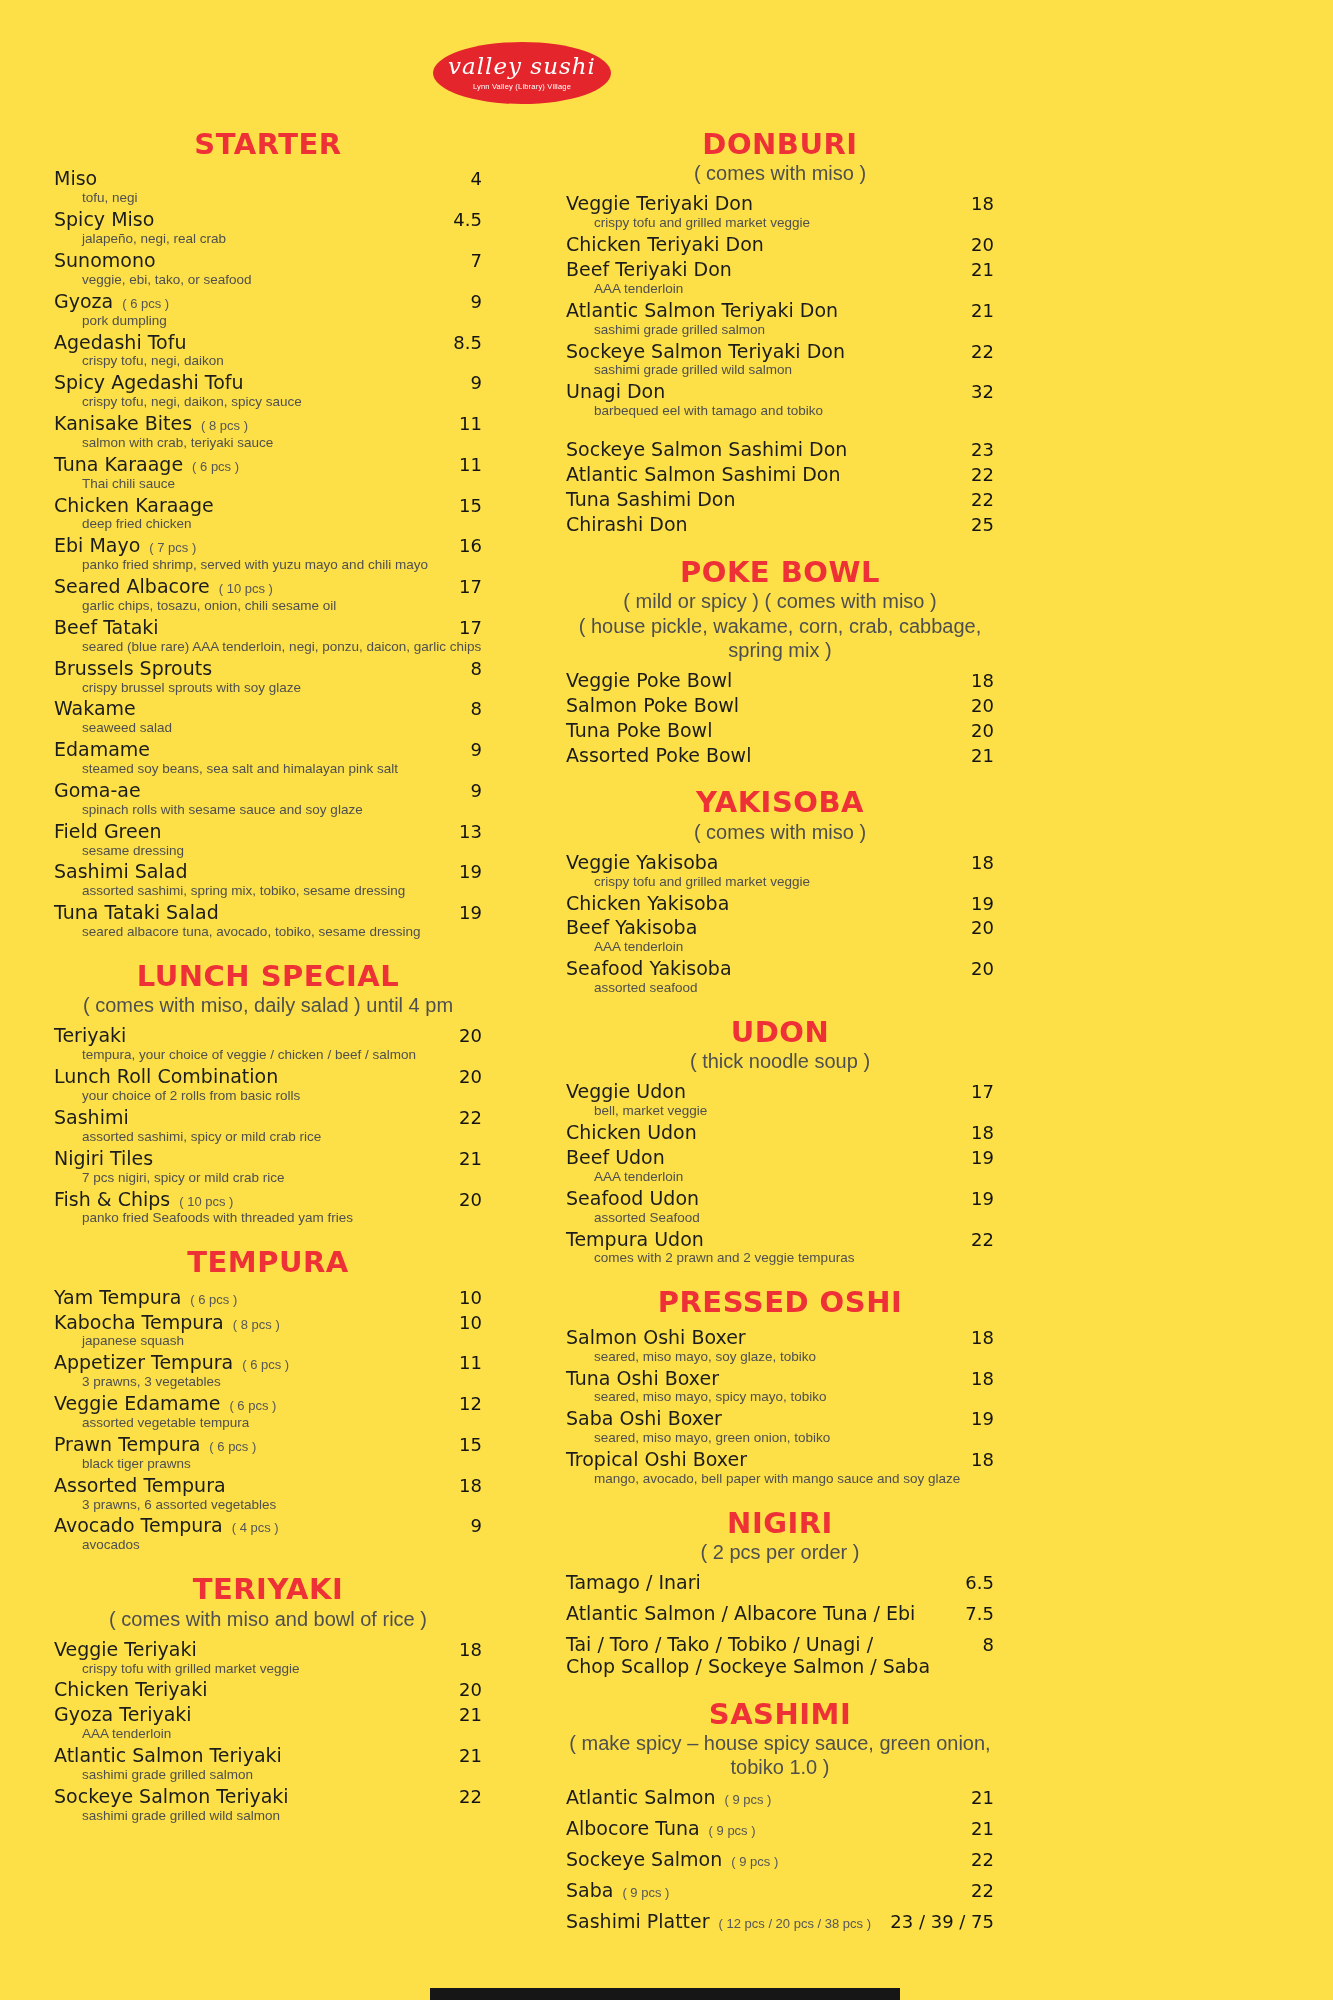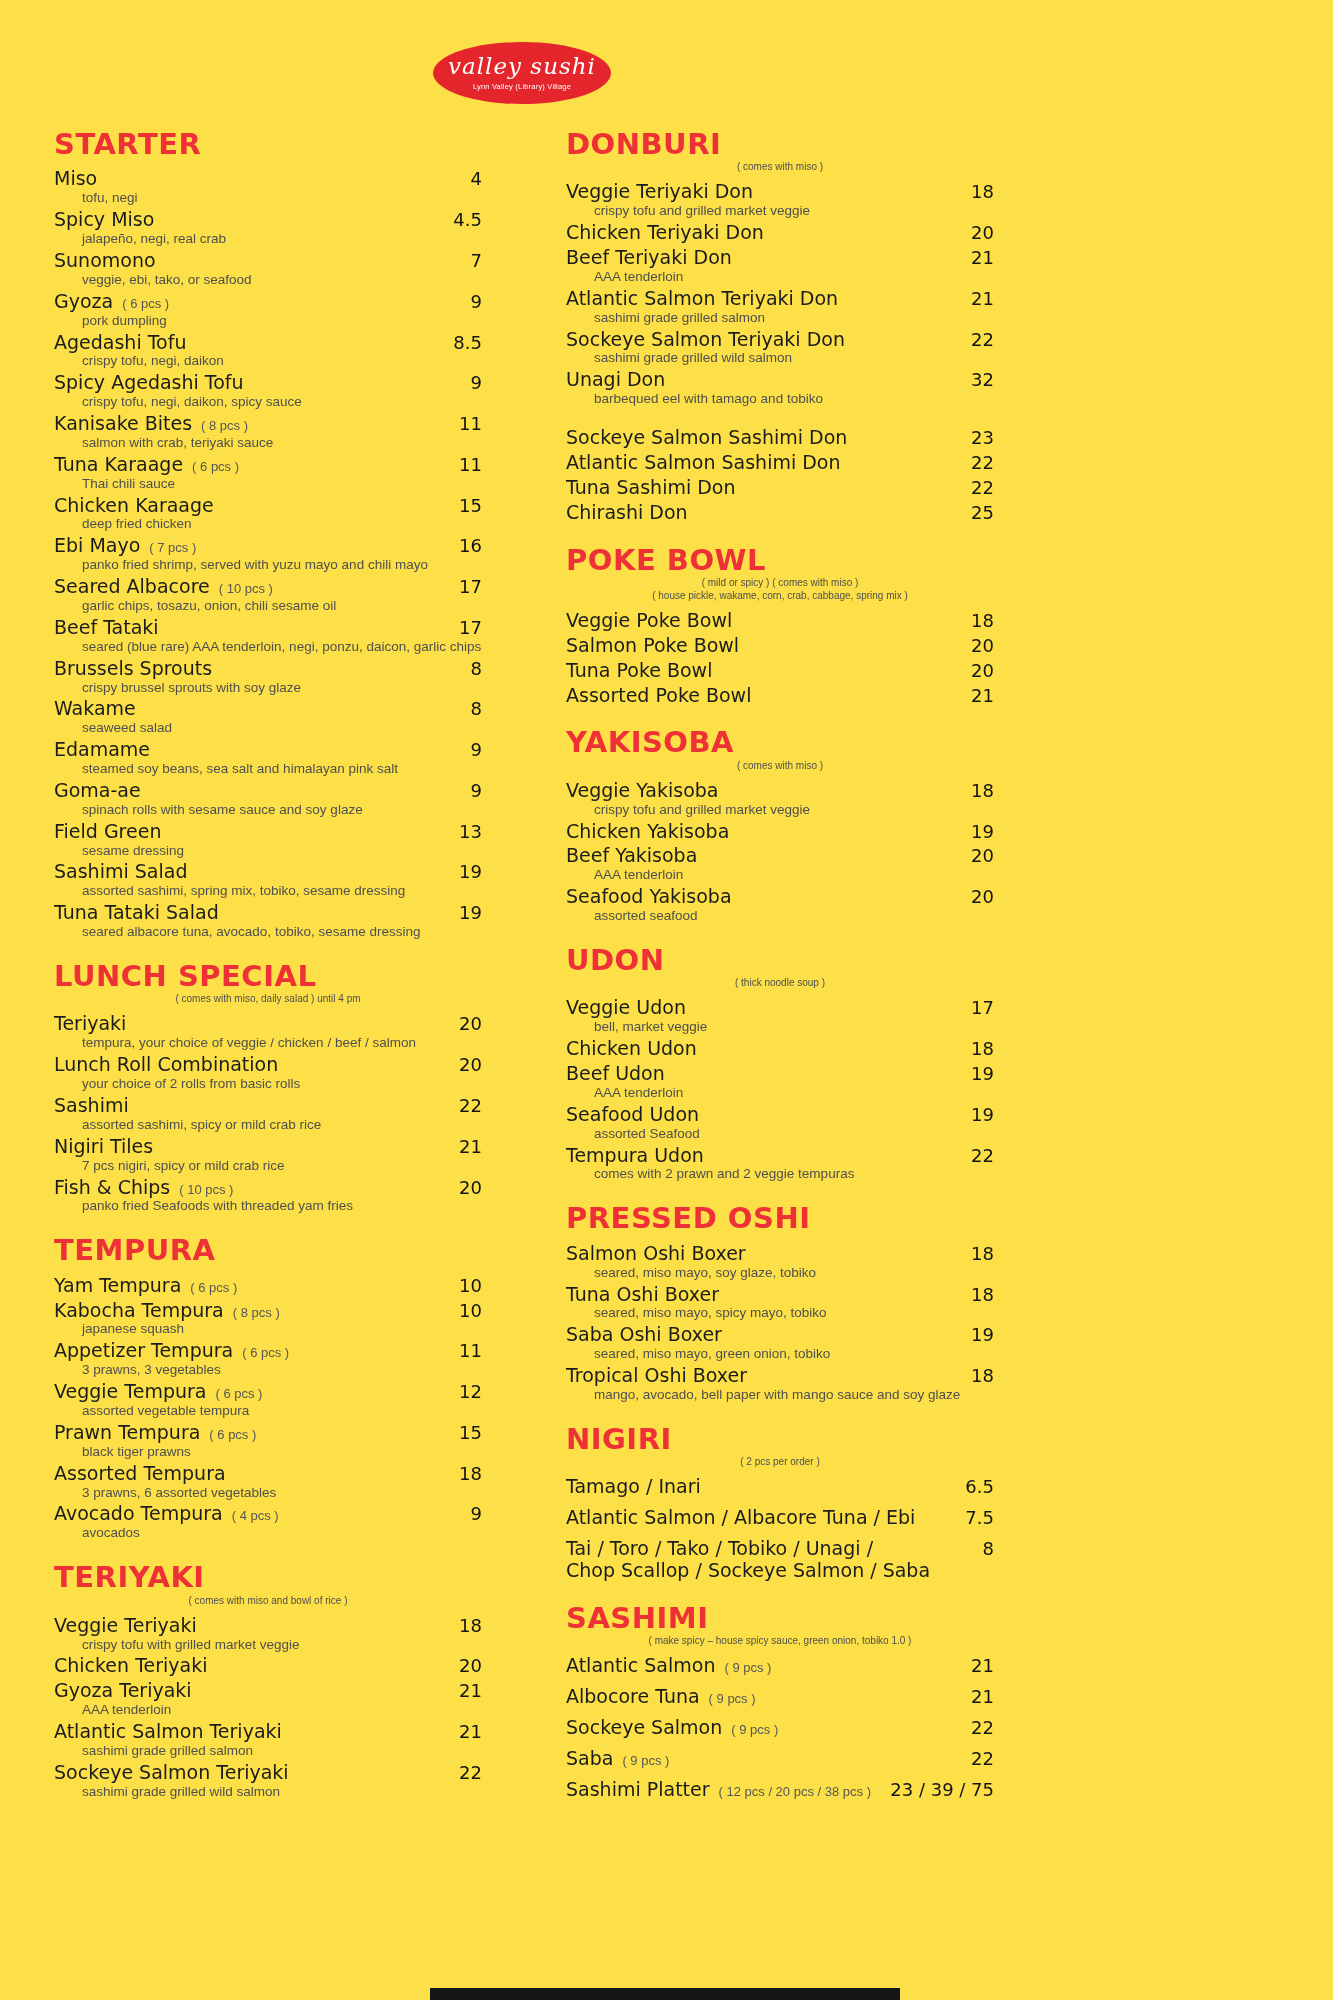--- a/index.html
+++ b/index.html
@@ -21,27 +21,27 @@
 
   
   .col { position:absolute; top:128px; width:428px; }
   .col-left  { left:54px; }
   .col-right { left:566px; }
 
   .menu-section { margin-top:20px; }
   .menu-section:first-child { margin-top:0; }
   .section-header { margin-bottom:8px; }
   .section-title {
-    margin:0; color:var(--accent,#ee3137);
+    margin:0; text-align:center; color:var(--accent,#ee3137);
     font-family:"DejaVu Sans", sans-serif; font-weight:bold;
     font-size:29px; line-height:1.12; letter-spacing:0.5px;
   }
   .section-subtitle {
     text-align:center; color:var(--muted,#4f4f4f);
-    font-size:10px; line-height:1.2; margin-top:1px;
+    font-size:20px; line-height:1.2; margin-top:1px;
   }
 
   .menu-item { margin-bottom:3px; }
   .item-row { display:flex; justify-content:space-between; align-items:baseline; }
   .item-name {
     font-family:"DejaVu Sans", sans-serif; font-size:19px; line-height:1.15;
     color:var(--ink,#1c1c1c); white-space:pre-line;
   }
   .item-pcs { font-size:13px; color:#565656; margin-left:9px; white-space:nowrap; }
   .item-price {
@@ -268,21 +268,21 @@
         </div>
         <div class="menu-item">
           <div class="item-row">
             <div class="item-name-wrap"><span class="item-name">Appetizer Tempura</span><span class="item-pcs">( 6 pcs )</span></div>
             <div class="item-price">11</div>
           </div>
           <div class="item-desc">3 prawns, 3 vegetables</div>
         </div>
         <div class="menu-item">
           <div class="item-row">
-            <div class="item-name-wrap"><span class="item-name">Veggie Tempura</span><span class="item-pcs">( 6 pcs )</span></div>
+            <div class="item-name-wrap"><span class="item-name">Veggie Edamame</span><span class="item-pcs">( 6 pcs )</span></div>
             <div class="item-price">12</div>
           </div>
           <div class="item-desc">assorted vegetable tempura</div>
         </div>
         <div class="menu-item">
           <div class="item-row">
             <div class="item-name-wrap"><span class="item-name">Prawn Tempura</span><span class="item-pcs">( 6 pcs )</span></div>
             <div class="item-price">15</div>
           </div>
           <div class="item-desc">black tiger prawns</div>

